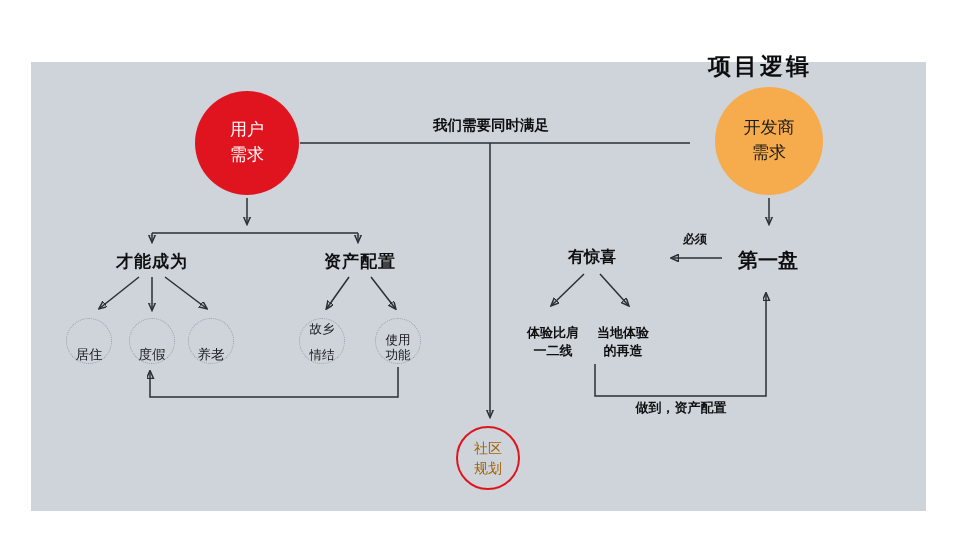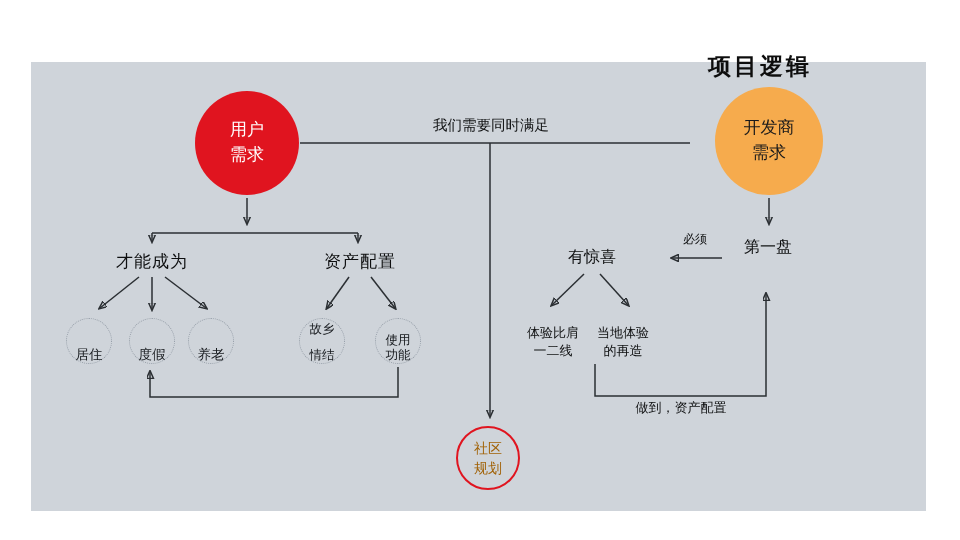--- a/index.html
+++ b/index.html
@@ -27,27 +27,27 @@
   #community-circle{left:456px;top:426px;width:64px;height:64px;border:2px solid #E0141F;color:#a16207;background:transparent;font-size:14px;line-height:1.45;}
   .dotted{border:1.5px dotted #969EA8;background:transparent;color:#15181c;}
   .small-c{width:46px;height:46px;font-size:13.5px;line-height:1.2;justify-content:flex-end;}
   #c-living{left:66px;top:318px;}
   #c-vacation{left:129px;top:318px;}
   #c-retirement{left:188px;top:318px;}
   #c-hometown{left:299px;top:318px;font-size:12.5px;gap:11px;}
   #c-usage-small{left:375px;top:318px;font-size:12.5px;}
 
   
-  .lbl{position:absolute;font-weight:normal;color:#0e0f10;transform:translateX(-50%);text-align:center;white-space:nowrap;}
+  .lbl{position:absolute;font-weight:bold;color:#0e0f10;transform:translateX(-50%);text-align:center;white-space:nowrap;}
   .lbl span{display:block;}
   #lbl-need-both{left:491px;top:116px;font-size:14.5px;}
   #lbl-usage{left:152px;top:250px;font-size:17px;letter-spacing:1px;}
   #lbl-asset{left:360px;top:250px;font-size:17px;letter-spacing:1px;}
   #lbl-surprise{left:592px;top:247px;font-size:16px;}
-  #lbl-first{left:768px;top:237px;font-size:16px;}
+  #lbl-first{left:768px;top:247px;font-size:20px;}
   #lbl-must{left:695px;top:231px;font-size:12px;}
   #lbl-exp-tier{left:553px;top:324px;font-size:13px;line-height:1.35;}
   #lbl-local-exp{left:623px;top:324px;font-size:13px;line-height:1.35;text-align:center;}
   #lbl-achieve{left:681px;top:399px;font-size:13px;}
 </style>
 </head>
 <body>
 
 <div class="stage">
 

